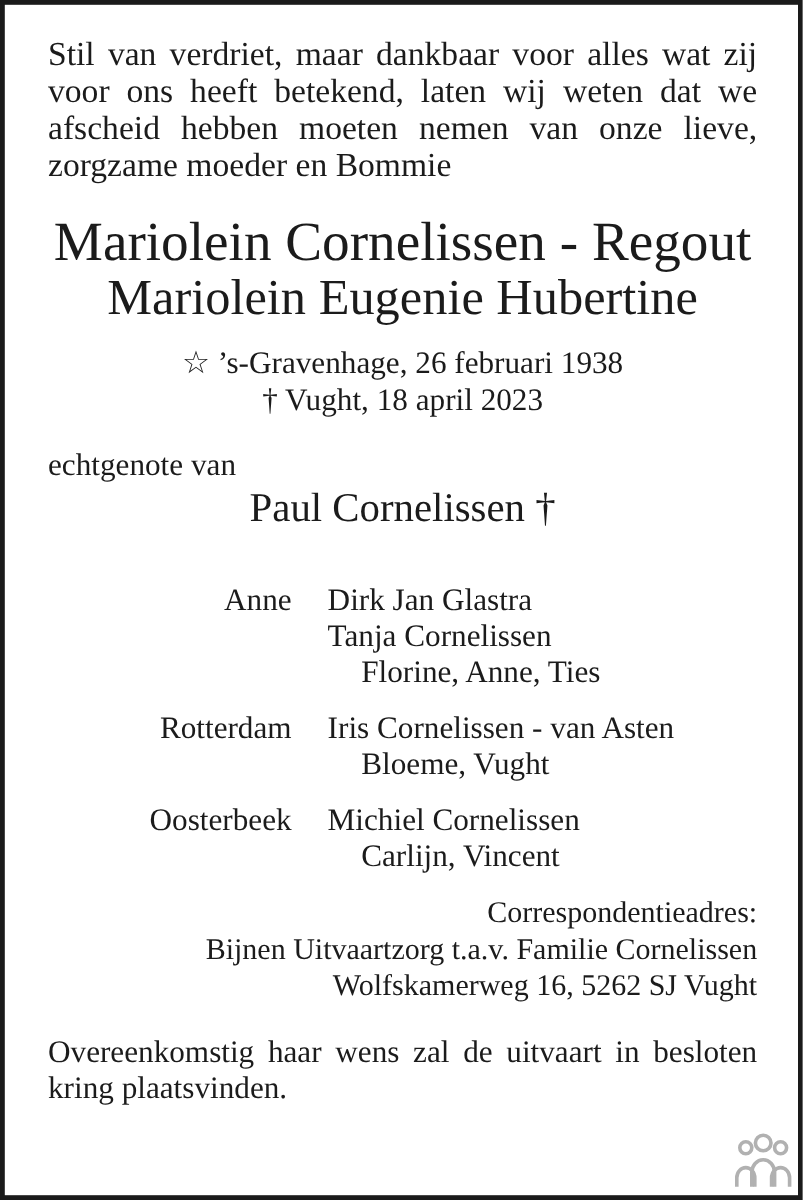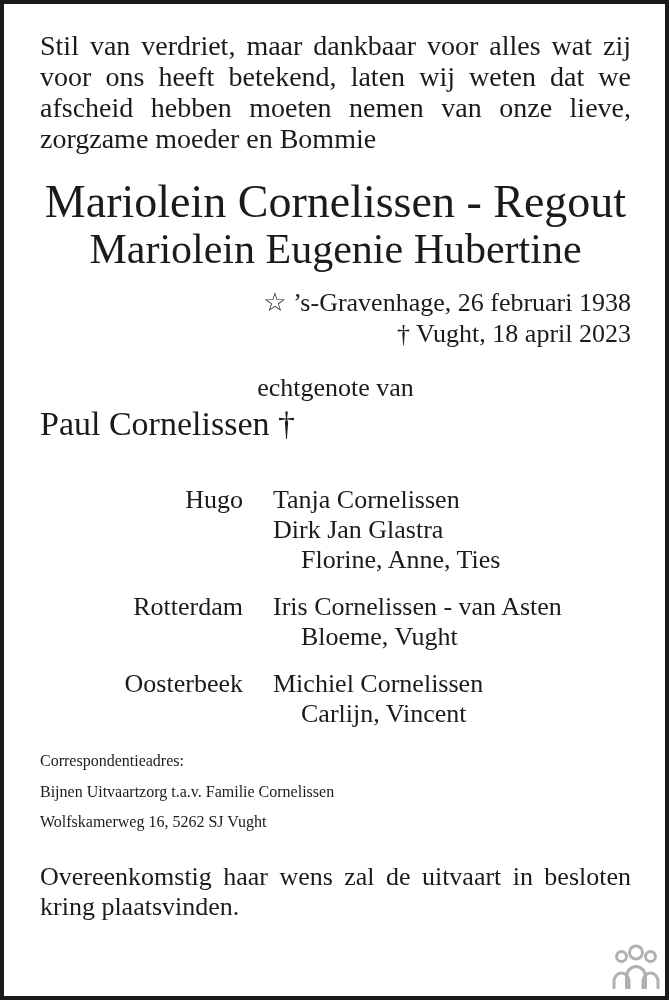--- a/index.html
+++ b/index.html
@@ -31,51 +31,52 @@
   }
   .subtitle {
     font-size: 42px;
     line-height: 40px;
     font-weight: normal;
     text-align: center;
     margin: 2px 0 0 0;
   }
   .dates {
     margin-top: 18px;
-    text-align: right;
+    text-align: center;
     font-size: 26px;
     line-height: 31px;
   }
   .spouse-label {
     margin-top: 24px;
-    text-align: center;
+    text-align: left;
     font-size: 26px;
     line-height: 30px;
   }
   .spouse-name {
-    text-align: left;
+    text-align: center;
     font-size: 34px;
     line-height: 42px;
   }
   .family { margin-top: 40px; }
   .family-group {
     display: grid;
     grid-template-columns: 203px 1fr;
     column-gap: 30px;
     font-size: 26px;
     line-height: 30px;
     margin-bottom: 17px;
   }
   .family-location { text-align: right; }
   .family-members div { white-space: nowrap; }
   .grandchildren { padding-left: 28px; }
   .correspondence {
     margin-top: 6px;
-    font-size: 16px;
+    font-size: 25px;
     line-height: 30.5px;
+    text-align: right;
   }
   .closing {
     margin: 24px 0 0 0;
     font-size: 26px;
     line-height: 30px;
     text-align: justify;
   }
   .family-icon {
     position: absolute;
     right: 5px;
@@ -98,24 +99,24 @@
     <div><span>☆</span> <span>’s-Gravenhage, 26 februari 1938</span></div>
     <div><span>†</span> <span>Vught, 18 april 2023</span></div>
   </div>
 
   <div class="spouse-label">echtgenote van</div>
   <div class="spouse-name">Paul Cornelissen †</div>
 
   <div class="family">
 
     <div class="family-group">
-      <div class="family-location">Hugo</div>
+      <div class="family-location">Anne</div>
       <div class="family-members">
+        <div>Dirk Jan Glastra</div>
         <div>Tanja Cornelissen</div>
-        <div>Dirk Jan Glastra</div>
         <div class="grandchildren">Florine, Anne, Ties</div>
       </div>
     </div>
 
     <div class="family-group">
       <div class="family-location">Rotterdam</div>
       <div class="family-members">
         <div>Iris Cornelissen - van Asten</div>
         <div class="grandchildren">Bloeme, Vught</div>
       </div>

